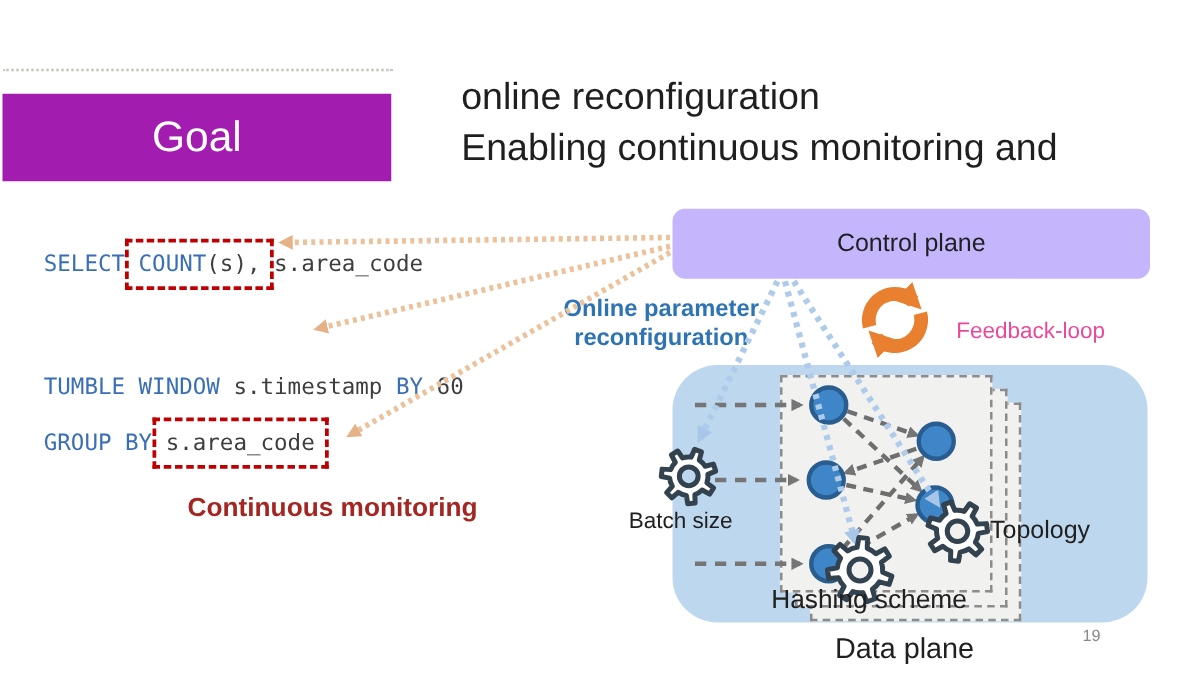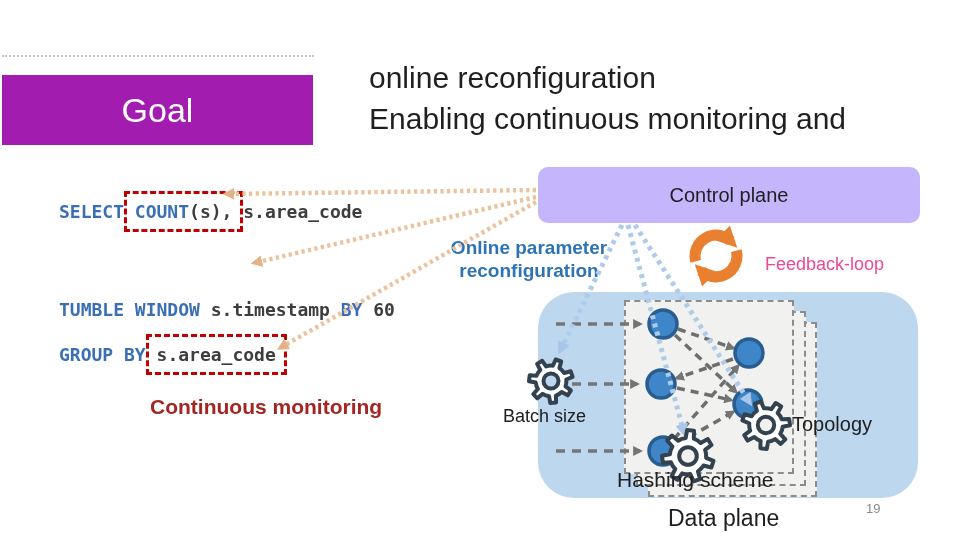--- a/index.html
+++ b/index.html
@@ -9,21 +9,21 @@
   
   .goal-accent{position:absolute;left:2px;top:55px;width:312px;border-top:2px dotted #c9c4bb;}
   .goal-box{position:absolute;left:2px;top:63px;width:311px;height:70px;background:#a21caf;margin-top:12px;}
   .goal-box span{display:block;width:100%;height:100%;line-height:70px;text-align:center;
                  color:#ffffff;font-size:34px;}
   .slide-title{position:absolute;left:369px;top:57px;width:560px;color:#1f1f1f;
                font-size:30px;line-height:41px;}
 
   
   .sql-line{position:absolute;left:35px;white-space:pre;font-family:"DejaVu Sans Mono","Liberation Mono",monospace;
-            font-weight:bold;font-size:18px;color:#3d3d3d;margin-left:24px;}
+            font-weight:normal;font-size:18px;color:#3d3d3d;}
   .kw{color:#3a6fb5;}
   .sql-box{border:3px dashed #C00000;padding:7px 8px;margin:0 -11px;}
   .caption{position:absolute;left:150px;top:395px;font-size:21px;font-weight:bold;color:#a32622;}
 
   
   .control-plane{position:absolute;left:538px;top:167px;width:382px;height:56px;background:#c4b5fd;
                  border-radius:10px;}
   .control-plane span{display:block;line-height:56px;text-align:center;font-size:20px;color:#1f1f1f;}
   .online-reconfig{position:absolute;left:424px;top:236px;width:210px;text-align:center;
                    font-size:19px;line-height:23px;font-weight:bold;color:#2E74B5;}

